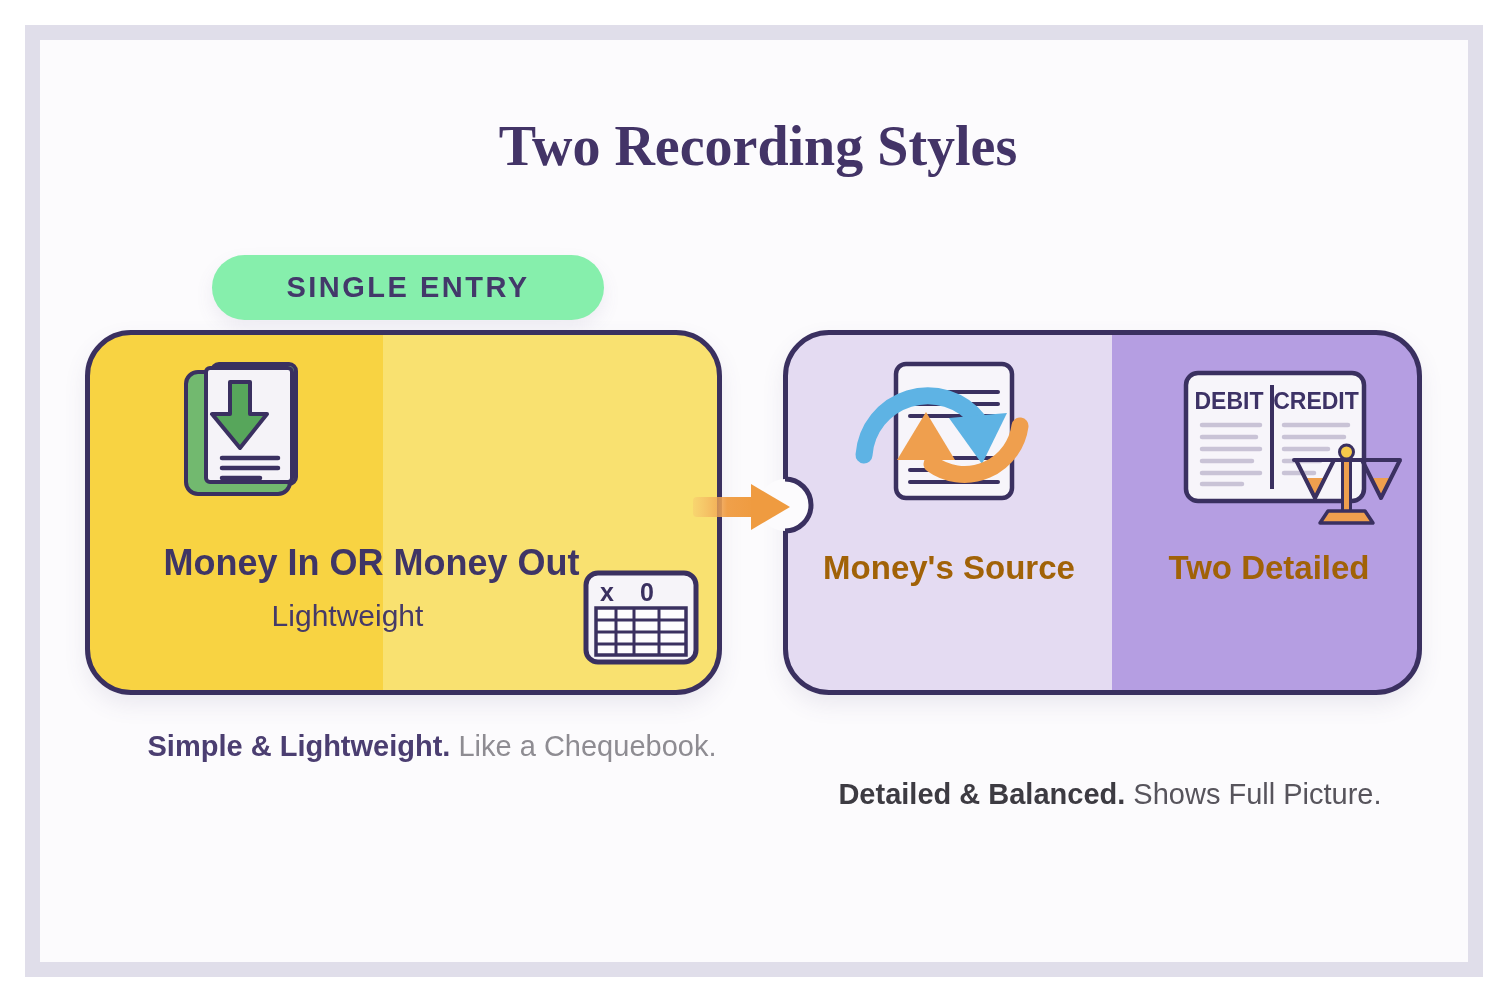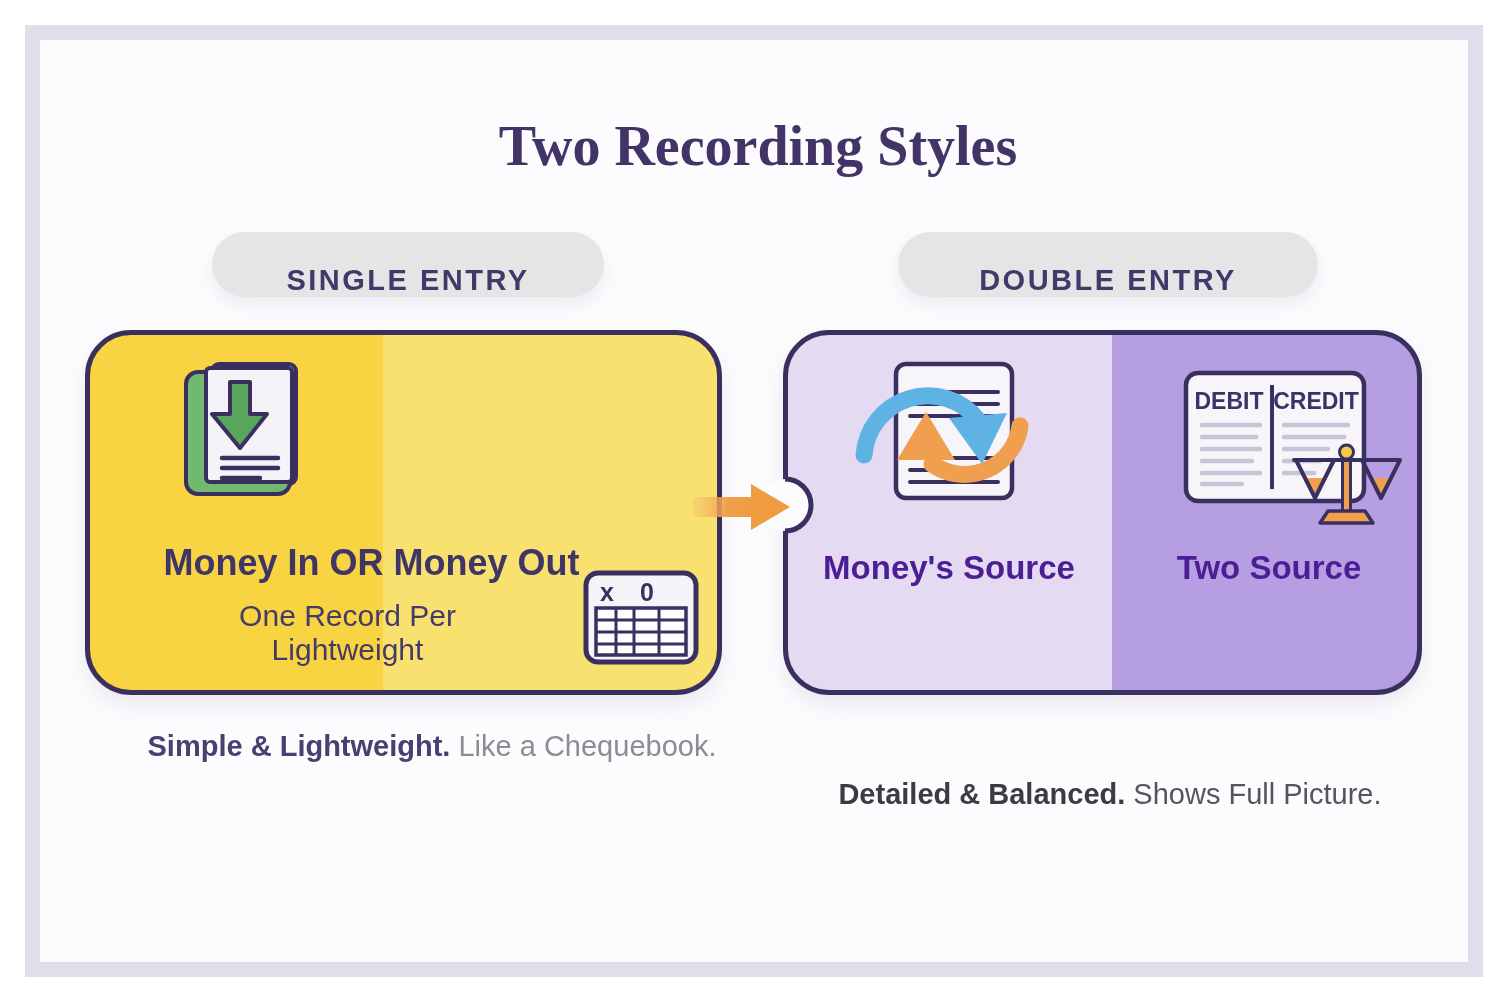--- a/index.html
+++ b/index.html
@@ -2,37 +2,37 @@
 <html><head>
 <meta charset="utf-8">
 <style>
   html,body{margin:0;padding:0;background:#ffffff;}
   .stage{position:relative;width:1500px;height:1000px;background:#ffffff;overflow:hidden;
          font-family:"Liberation Sans",sans-serif;}
   .frame{position:absolute;left:25px;top:25px;width:1458px;height:952px;box-sizing:border-box;
          border:15px solid #e0deea;background:#fcfbfd;}
   .title{position:absolute;left:0;top:106px;width:1500px;margin:8px;text-align:center;
          font-family:"Liberation Serif",serif;font-weight:700;font-size:56px;color:#433467;}
-  .pill{position:absolute;top:232px;height:65px;border-radius:34px;background:#e5e5e5;
-        box-shadow:0 8px 18px rgba(105,95,150,0.10);display:flex;align-items:flex-end;justify-content:center;}
+  .pill{position:absolute;top:255px;height:65px;border-radius:34px;background:#86efac;
+        box-shadow:0 8px 18px rgba(105,95,150,0.10);display:flex;align-items:center;justify-content:center;}
   .pill span{font-size:29px;font-weight:700;letter-spacing:2.5px;color:#43386a;}
   .pill-left{left:212px;width:392px;}
   .pill-right{left:898px;width:420px;}
   .card{position:absolute;top:330px;height:365px;box-sizing:border-box;border:5px solid #3a3060;
         border-radius:46px;box-shadow:0 10px 22px rgba(90,80,130,0.10);}
   .card-yellow{left:85px;width:637px;
         background:linear-gradient(90deg,#f8d342 0%,#f8d342 46.8%,#f9e170 46.8%,#f9e170 100%);}
   .card-purple{left:783px;width:639px;
         background:linear-gradient(90deg,#e4dbf2 0%,#e4dbf2 51.5%,#b59ee2 51.5%,#b59ee2 100%);}
   .abs{position:absolute;}
   .yellow-text{position:absolute;left:90px;top:541px;width:515px;text-align:center;}
   .yellow-text .heading{font-size:36px;font-weight:700;color:#3f3566;line-height:44px;padding-left:48px;}
   .yellow-text .sub{font-size:30px;font-weight:500;color:#453a68;line-height:34px;margin-top:14px;}
   .purple-label{position:absolute;top:543px;width:322px;text-align:center;
-        font-size:33px;font-weight:600;color:#4c1d95;line-height:50px;}
+        font-size:33px;font-weight:600;color:#a16207;line-height:50px;}
   .label-source{left:788px;}
   .label-records{left:1108px;}
   .caption{position:absolute;top:730px;width:650px;text-align:center;font-size:29px;}
   .caption-left{left:107px;}
   .caption-right{left:785px;margin-top:48px;}
   .cap-strong-purple{font-weight:600;color:#4b3e71;}
   .cap-light-gray{font-weight:500;color:#8e8c92;}
   .cap-strong-dark{font-weight:600;color:#3d3b42;}
   .cap-light-dark{font-weight:500;color:#57545c;}
   .notch-fill{position:absolute;left:759px;top:479px;width:52px;height:52px;border-radius:50%;
@@ -44,40 +44,36 @@
 
 <div class="stage">
 
   <div class="frame"></div>
 
   <h1 class="title">Two Recording Styles</h1>
 
   <div class="pill pill-left">
     <span>SINGLE ENTRY</span>
   </div>
-  <div class="pill pill-right">
-    <span>DOUBLE ENTRY</span>
-  </div>
 
   <div class="card card-yellow"></div>
 
   <svg class="abs" style="left:178px;top:360px;" width="125" height="145" viewBox="0 0 125 145">
     <rect x="34" y="4" width="84" height="120" rx="7" fill="#72b96f" stroke="#3a3060" stroke-width="4"></rect>
     <rect x="8" y="12" width="104" height="122" rx="12" fill="#72b96f" stroke="#3a3060" stroke-width="4"></rect>
     <rect x="28" y="8" width="86" height="114" rx="4" fill="#f5f3f8" stroke="#3a3060" stroke-width="4"></rect>
     <path d="M52 22 h20 v32 h17 L62 88 L34 54 h18 Z" fill="#57a65b" stroke="#3a3060" stroke-width="4" stroke-linejoin="round"></path>
     <line x1="44" y1="98" x2="100" y2="98" stroke="#3a3060" stroke-width="4.5" stroke-linecap="round"></line>
     <line x1="44" y1="108" x2="100" y2="108" stroke="#3a3060" stroke-width="4.5" stroke-linecap="round"></line>
     <line x1="44" y1="118" x2="82" y2="118" stroke="#3a3060" stroke-width="4.5" stroke-linecap="round"></line>
   </svg>
 
   <div class="yellow-text">
     <div class="heading">Money In OR Money Out</div>
     <div class="sub">
-      <div>One Record Per</div>
       <div>Lightweight</div>
     </div>
   </div>
 
   <svg class="abs" style="left:583px;top:570px;" width="117" height="96" viewBox="0 0 117 96">
     <rect x="3" y="3" width="110" height="89" rx="12" fill="#f6f4f9" stroke="#3a3060" stroke-width="5"></rect>
     <text x="24" y="31" text-anchor="middle" font-size="25" font-weight="700" fill="#3a3060" font-family="Liberation Sans, sans-serif">x</text>
     <text x="64" y="31" text-anchor="middle" font-size="25" font-weight="700" fill="#3a3060" font-family="Liberation Sans, sans-serif">0</text>
     <rect x="13" y="38" width="90" height="47" fill="#fdfcfe" stroke="#3a3060" stroke-width="3.5"></rect>
     <line x1="33" y1="38" x2="33" y2="85" stroke="#3a3060" stroke-width="3"></line>
@@ -148,21 +144,21 @@
       <polygon points="188,113 210,113 199,133" fill="#ef9f4e"></polygon>
       <path d="M 180 95 L 199 133 L 218 95" fill="none" stroke="#3a3060" stroke-width="4" stroke-linejoin="round"></path>
       <polygon points="146,146 183,146 191,158 138,158" fill="#ef9f4e" stroke="#3a3060" stroke-width="3.5" stroke-linejoin="round"></polygon>
     </g>
   </svg>
 
   <div class="purple-label label-source">
     <div>Money's Source</div>
   </div>
   <div class="purple-label label-records">
-    <div>Two Source</div>
+    <div>Two Detailed</div>
   </div>
 
   <div class="caption caption-left">
     <span class="cap-strong-purple">Simple &amp; Lightweight.</span><span class="cap-light-gray"> Like a Chequebook.</span>
   </div>
   <div class="caption caption-right">
     <span class="cap-strong-dark">Detailed &amp; Balanced.</span><span class="cap-light-dark"> Shows Full Picture.</span>
   </div>
 
 </div>

